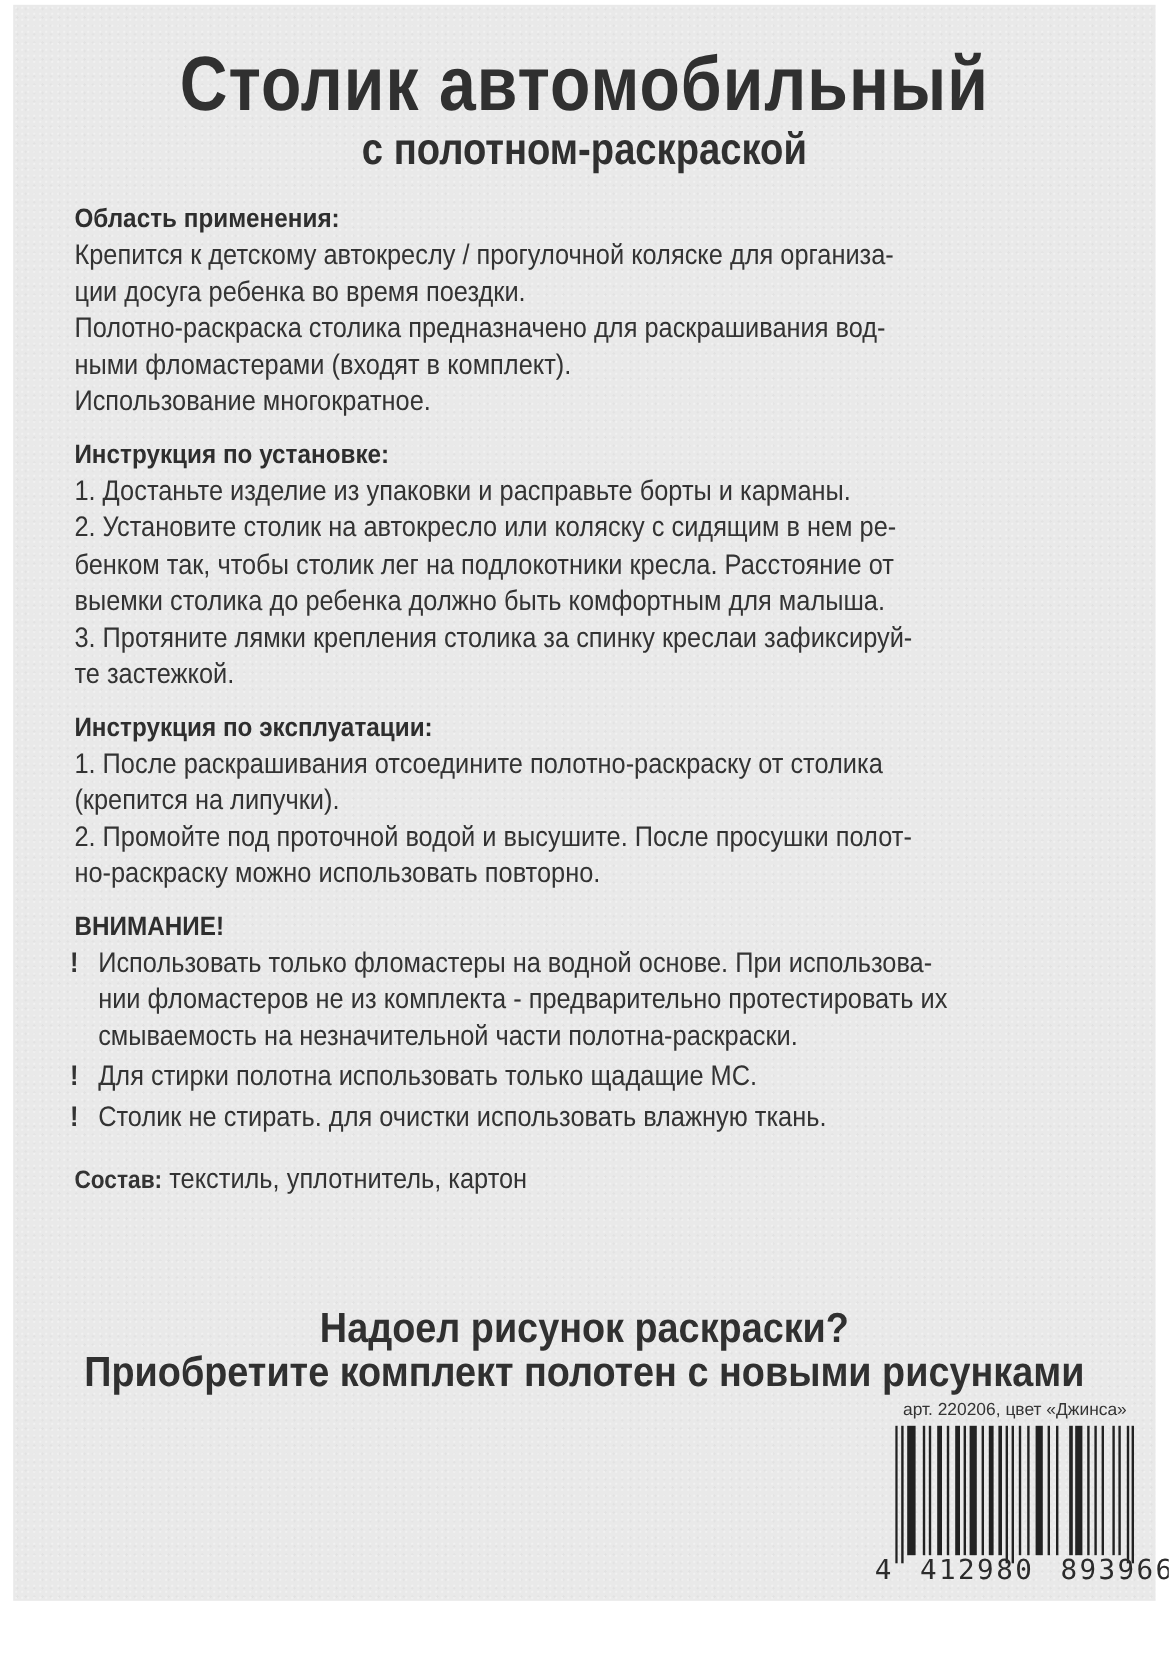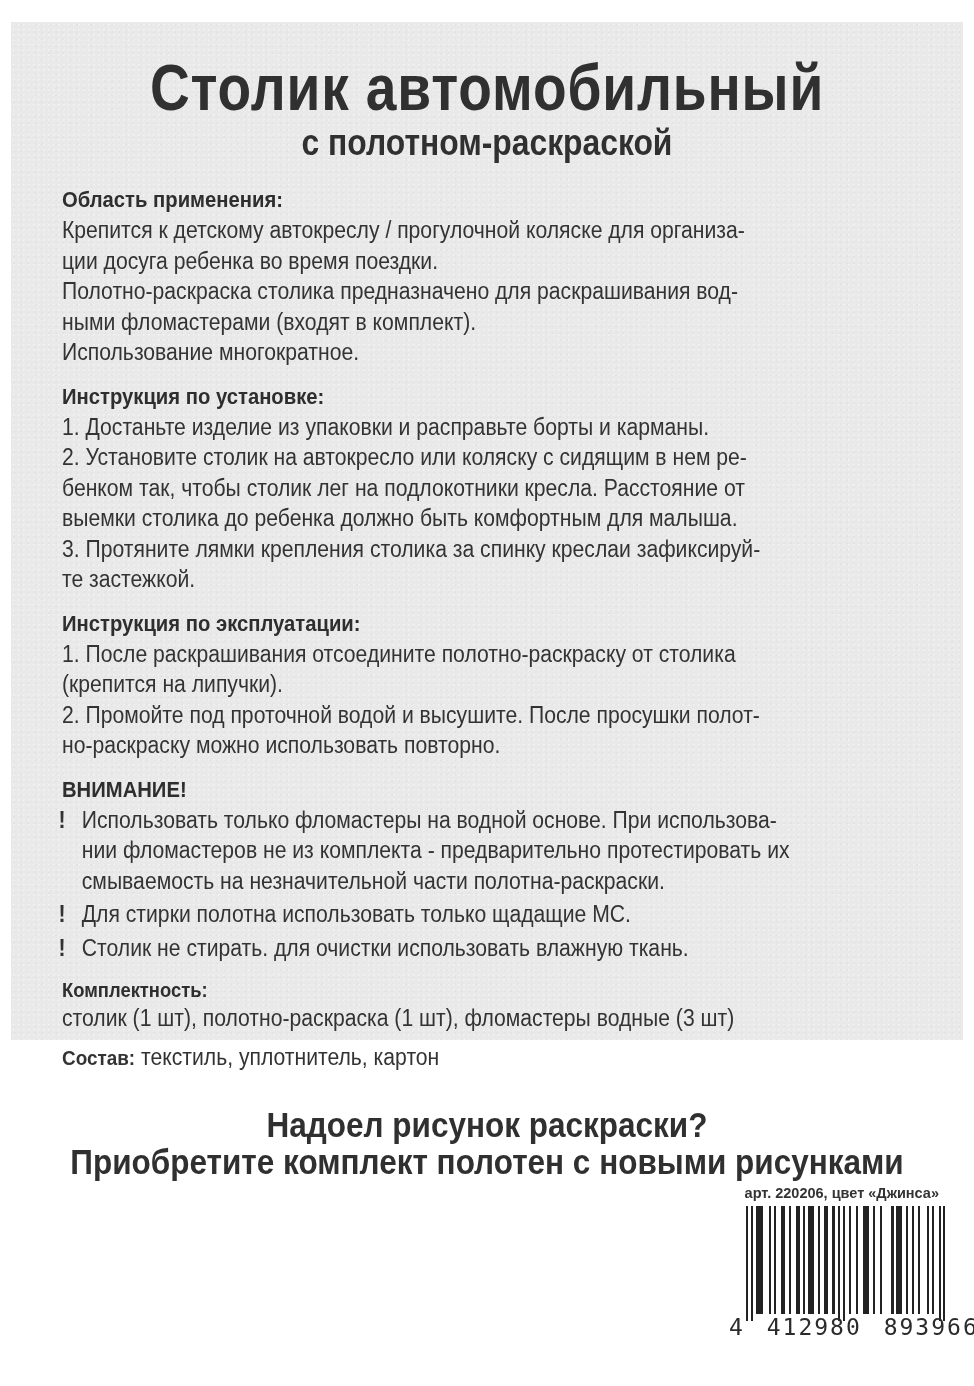--- a/index.html
+++ b/index.html
@@ -1,18 +1,18 @@
 <!DOCTYPE html>
 <html><head>
 <meta charset="utf-8">
 <style>
   html, body { margin:0; padding:0; background:#ffffff; }
   body { width:974px; height:1386px; position:relative; overflow:hidden; }
   .sheet {
-    position:absolute; left:11px; top:22px; width:952px; height:1018px;
+    position:absolute; left:11px; top:4px; width:952px; height:1330px;
     background:#e9e9e9;
     background-image:
       radial-gradient(rgba(255,255,255,0.35) 1px, transparent 1px),
       radial-gradient(rgba(0,0,0,0.03) 1px, transparent 1px);
     background-size: 5px 5px, 7px 7px;
     color:#2b2b2b;
     font-family:"Liberation Sans", sans-serif;
   }
   .title {
     position:absolute; left:0; right:0; top:30px; text-align:center;
@@ -46,21 +46,21 @@
     position:absolute; left:0; right:0; top:1083px; text-align:center;
     font-weight:bold; font-size:35px; color:#303030; line-height:40px;
     transform:scaleX(0.9); transform-origin:center;
   }
   .promo2 {
     position:absolute; left:0; right:0; top:1120px; text-align:center;
     font-weight:bold; font-size:35px; color:#303030; line-height:40px;
     transform:scaleX(0.9); transform-origin:center; white-space:nowrap;
   }
   .art {
-    position:absolute; right:24px; top:1163px; font-weight:bold;
+    position:absolute; right:24px; top:1163px; font-weight:normal;
     font-size:14.5px; color:#333; white-space:nowrap;
   }
   .barcode {
     position:absolute; left:735px; top:1184px; width:200px; height:115px;
   }
   .barcode-digits {
     position:absolute; left:718px; top:1292px; font-family:"DejaVu Sans Mono", monospace;
     font-size:23px; color:#2b2b2b; letter-spacing:2px; white-space:nowrap;
   }
 </style>
@@ -120,24 +120,20 @@
         <span>Для стирки полотна использовать только щадащие МС.</span>
       </div>
       <div class="p warn" style="margin-top:3px">
         <span class="bang">!</span>
         <span>Столик не стирать. для очистки использовать влажную ткань.</span>
       </div>
     </div>
 
     <div class="gap"></div>
 
-    <div class="sec">
-      <div class="h" style="font-size:20px; line-height:26px;">Комплектность:</div>
-      <div class="p">столик (1 шт), полотно-раскраска (1 шт), фломастеры водные (3 шт)</div>
-    </div>
 
     <div style="height:8px"></div>
 
     <div class="sec p">
       <span class="inline-h" style="font-size:21px;">Состав:</span><span> текстиль, уплотнитель, картон</span>
     </div>
   </div>
 
   <div class="promo1">Надоел рисунок раскраски?</div>
   <div class="promo2">Приобретите комплект полотен с новыми рисунками</div>

